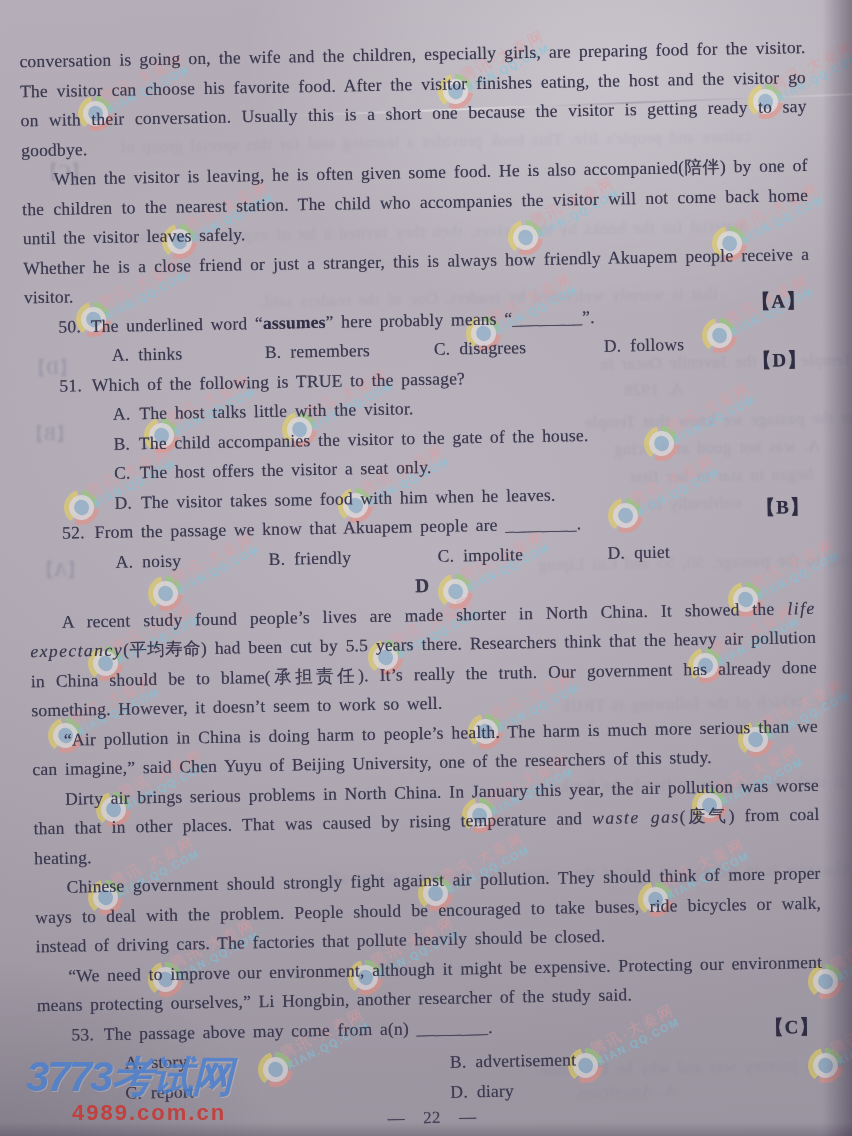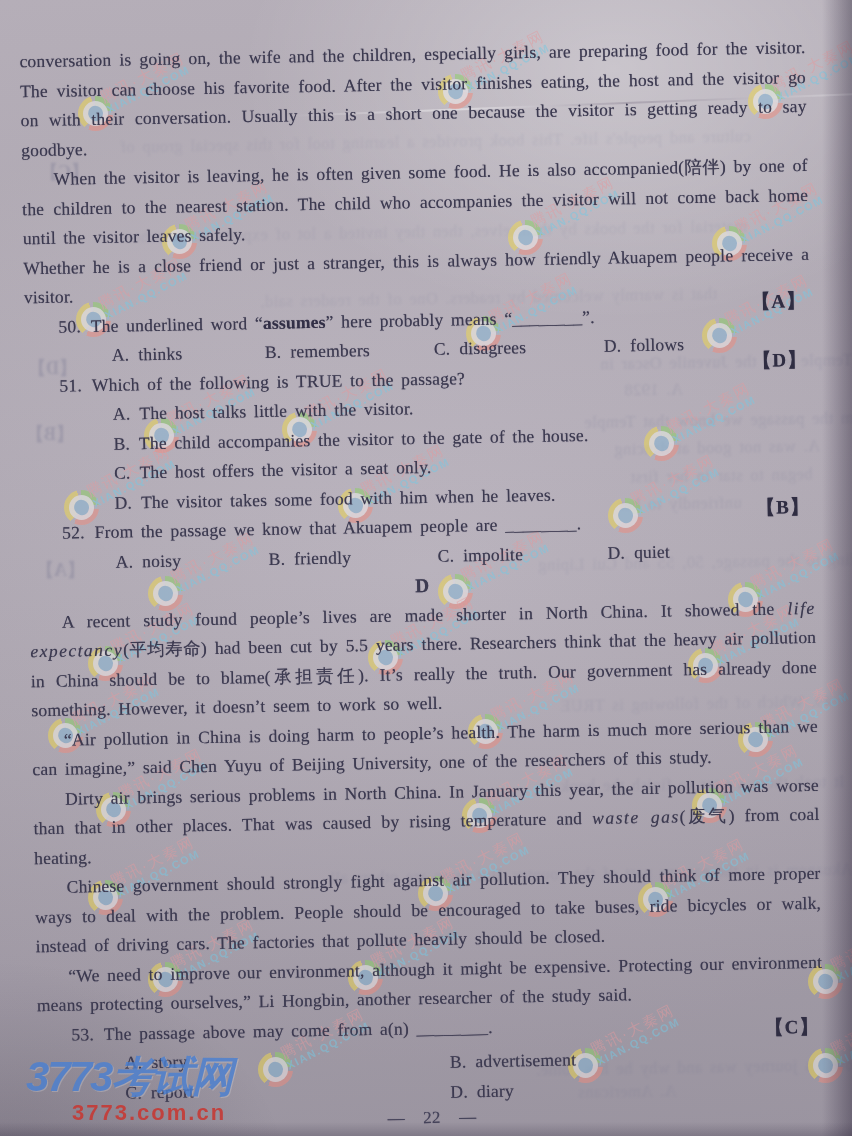--- a/index.html
+++ b/index.html
@@ -415,14 +415,14 @@
       <span class="opt"><span class="opt-label">C.</span><span>report</span></span>
       <span class="opt col2"><span class="opt-label">D.</span><span>diary</span></span>
     </div>
   </div>
 
   <div class="pagenum">— 22 —</div>
 </div>
 
 <div class="corner-wm">
   <div class="corner-line1">3773考试网</div>
-  <div class="corner-line2">3773.com.cn</div>
+  <div class="corner-line2">4989.com.cn</div>
 </div>
 
 </body></html>

